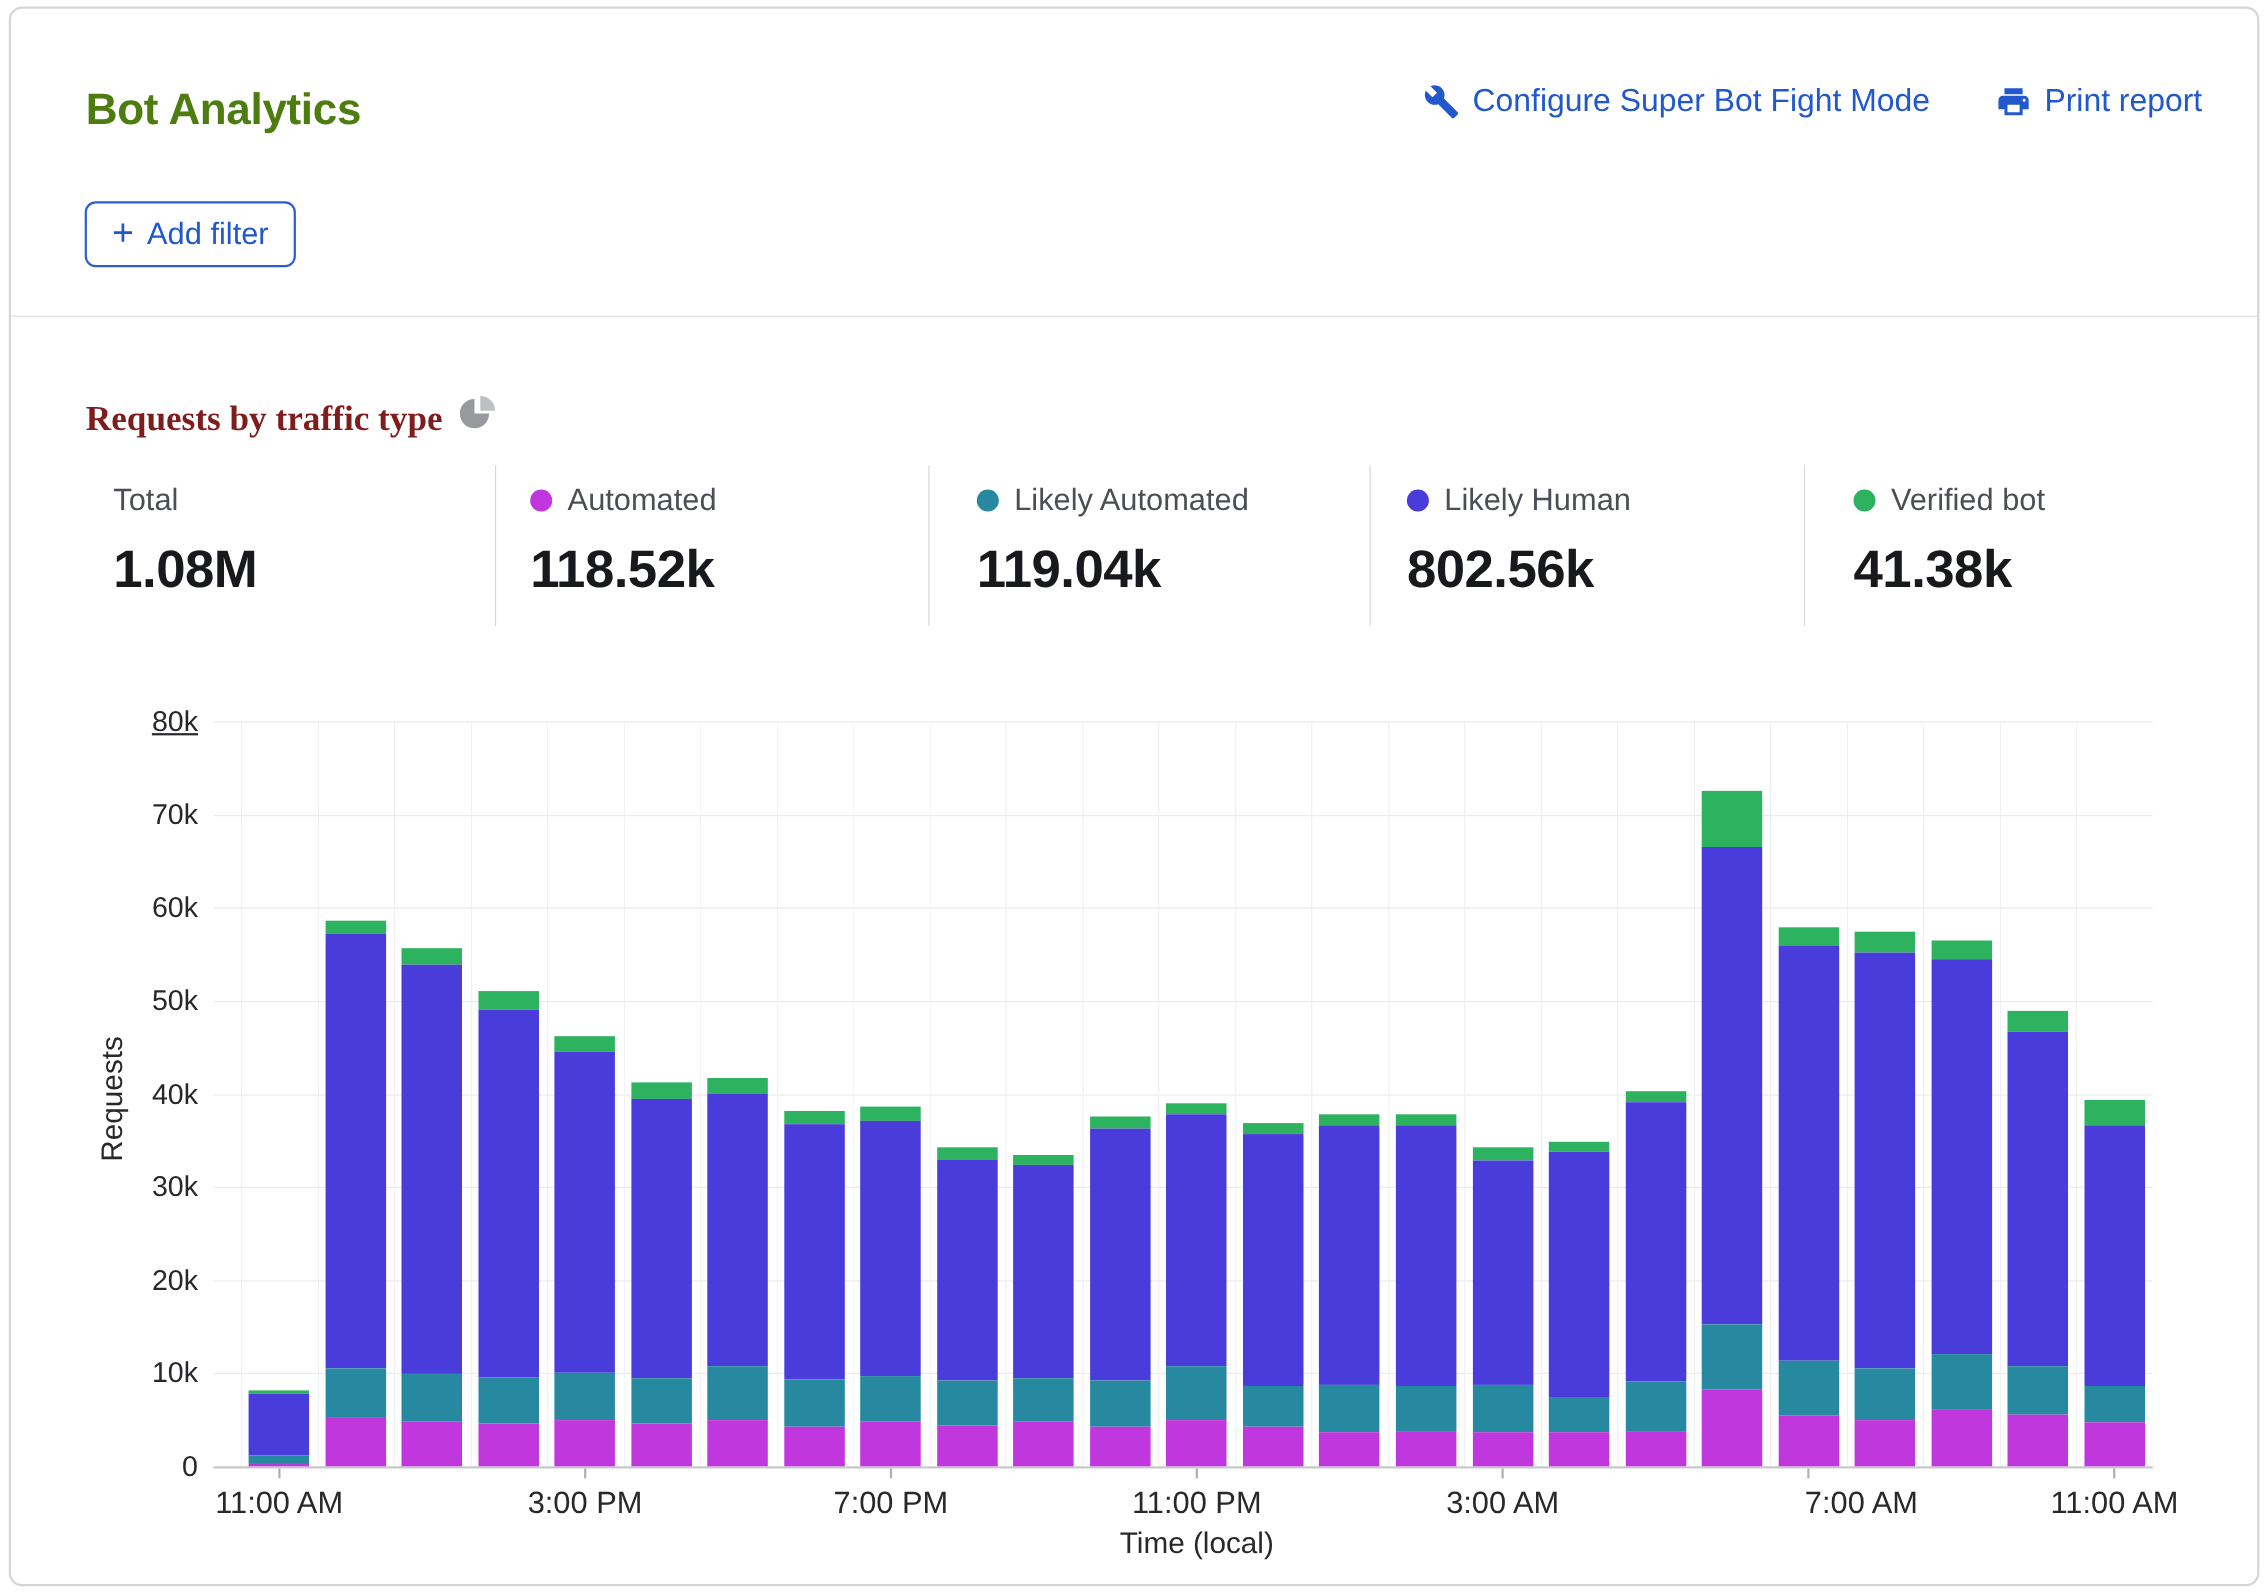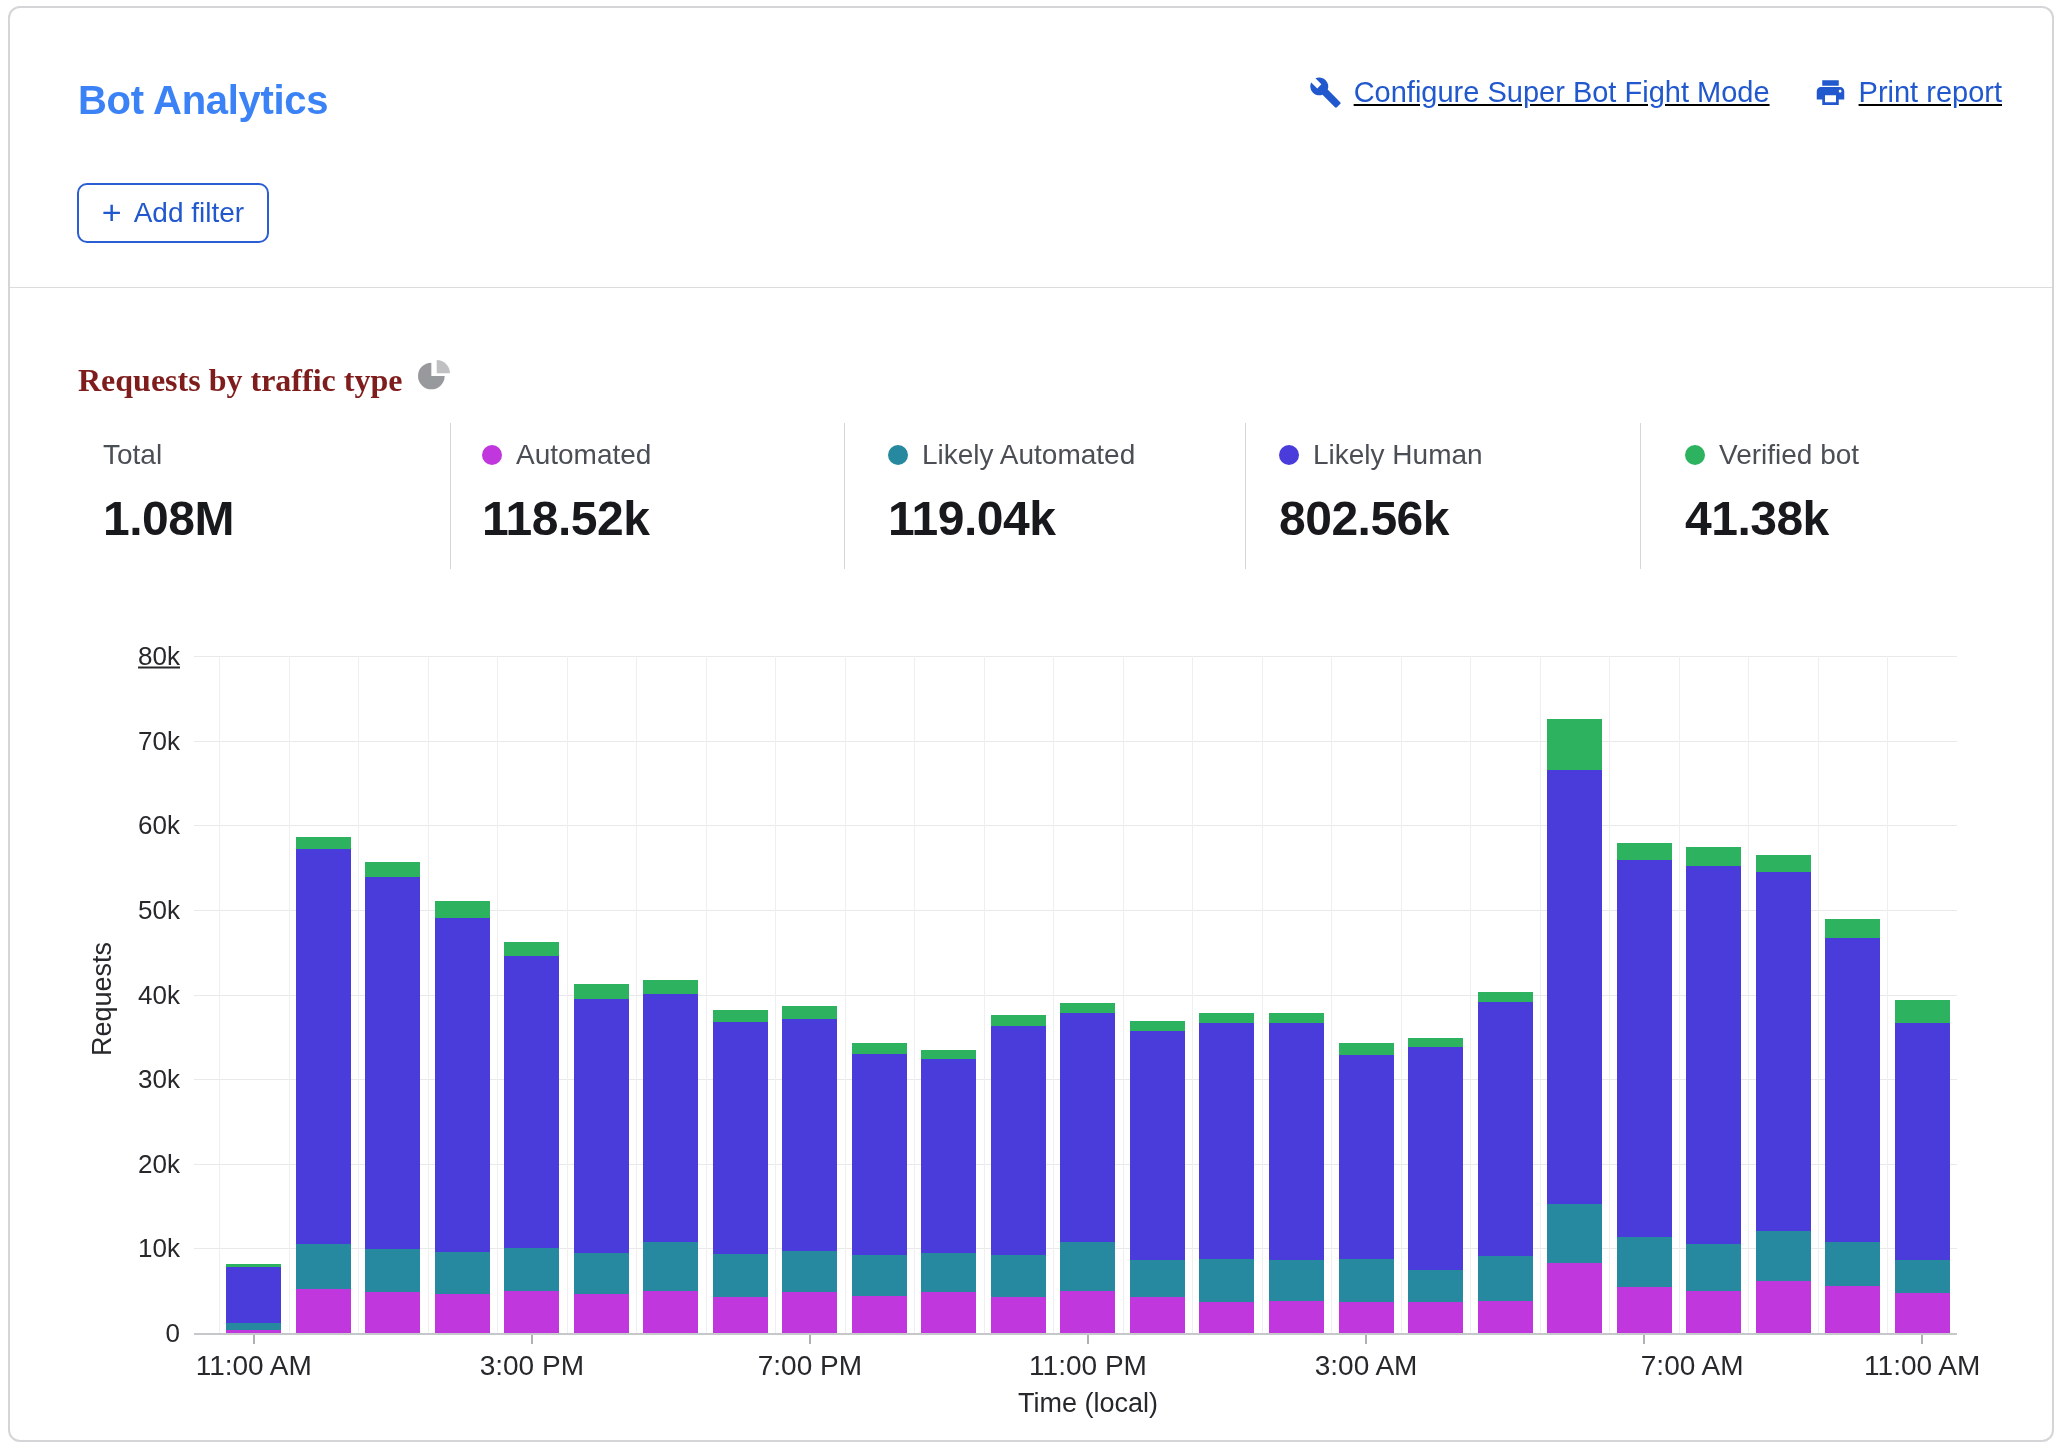--- a/index.html
+++ b/index.html
@@ -1,21 +1,21 @@
 <!DOCTYPE html>
 <html><head>
 <meta charset="utf-8">
 <style>
   html,body{margin:0;padding:0;background:#fff;}
   body{width:2062px;height:1450px;position:relative;font-family:"Liberation Sans","DejaVu Sans",sans-serif;-webkit-font-smoothing:antialiased;}
   .card{position:absolute;left:8px;top:6px;width:2046px;height:1436px;background:#fff;border:2px solid #d5d5d8;border-radius:12px;box-sizing:border-box;}
 
   
-  .page-title{position:absolute;left:68px;top:70px;font-size:40px;font-weight:700;color:#3b82f6;letter-spacing:-0.3px;}
-  .header-links{position:absolute;top:68px;right:50px;display:flex;align-items:flex-end;gap:44px;text-decoration:underline;}
+  .page-title{position:absolute;left:68px;top:70px;font-size:40px;font-weight:700;color:#4d7c0f;letter-spacing:-0.3px;}
+  .header-links{position:absolute;top:68px;right:50px;display:flex;align-items:flex-end;gap:59px;}
   .hlink{display:flex;align-items:center;gap:12px;color:#2158cd;font-size:29px;cursor:pointer;}
   .hlink svg{display:block;}
   .add-filter-btn{position:absolute;left:67px;top:175px;height:60px;width:192px;box-sizing:border-box;border:2px solid #2b5ed3;border-radius:10px;background:#fff;display:flex;align-items:center;justify-content:center;gap:12px;color:#2158cd;font-size:28px;cursor:pointer;}
   .plus-glyph{font-size:34px;line-height:28px;font-weight:500;margin-top:-3px;}
   .range-select{position:absolute;left:1675px;top:164px;width:307px;height:67px;box-sizing:border-box;border:2px solid #8a8d92;border-radius:14px;background:#fff;display:flex;align-items:center;justify-content:space-between;padding:0 24px 0 26px;font-size:30px;color:#393c41;cursor:pointer;}
   .caret{width:0;height:0;border-left:11px solid transparent;border-right:11px solid transparent;border-top:13px solid #6b6e74;}
   .header-divider{position:absolute;left:0;top:279px;width:100%;height:1px;background:#dcdcdf;}
 
   
   .section-title{position:absolute;left:68px;top:352px;display:flex;align-items:center;gap:16px;font-size:32px;font-weight:700;color:#7f1d1d;font-family:Liberation Serif, serif;}

